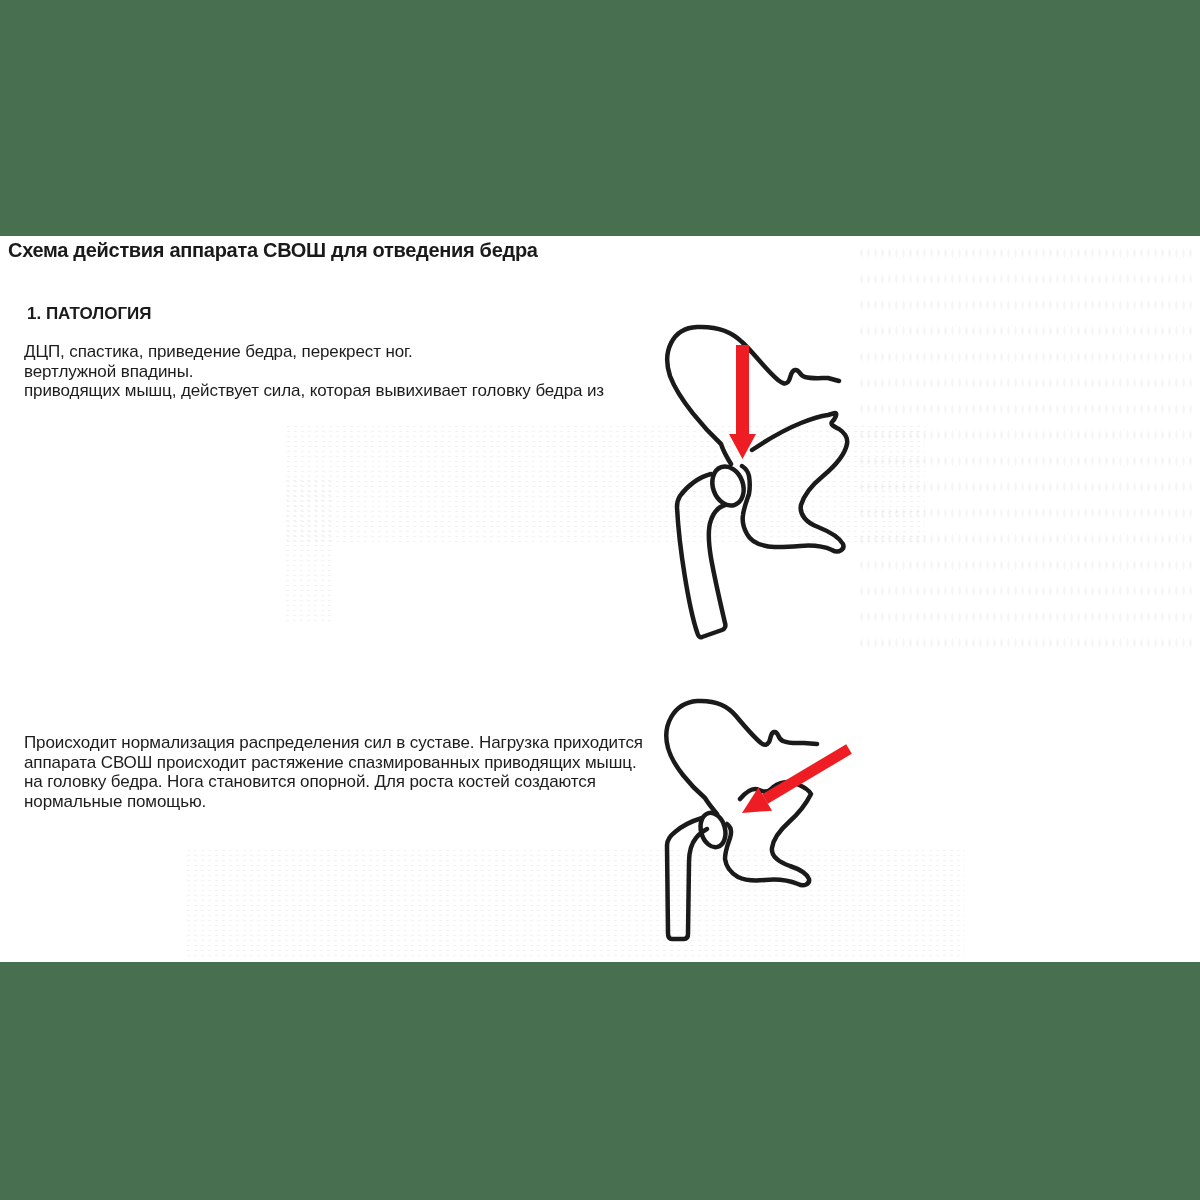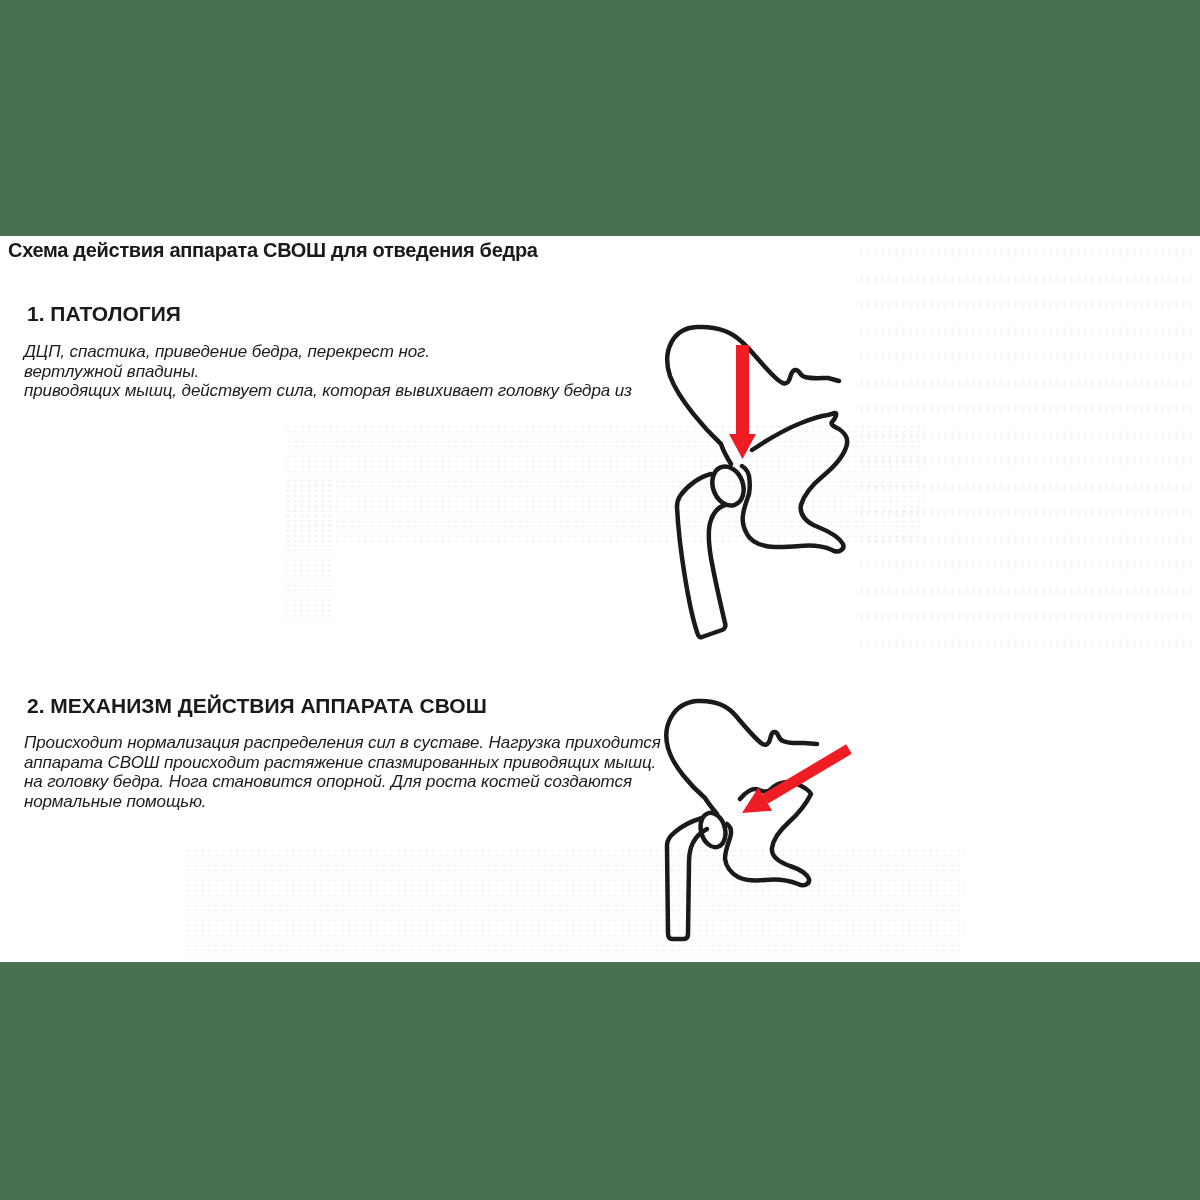--- a/index.html
+++ b/index.html
@@ -28,34 +28,34 @@
   .ghost-c{left:858px;top:240px;width:338px;height:420px;background-size:7px 26px;opacity:.35;}
   .ghost-d{left:284px;top:478px;width:48px;height:145px;}
 
   .doc-title{
     position:absolute;left:8px;top:238px;
     font-size:20px;line-height:24px;font-weight:bold;
     letter-spacing:-0.3px;color:#1a1a1a;white-space:nowrap;
   }
   .sec-heading{
     position:absolute;
-    font-size:21px;line-height:20px;font-weight:bold;
+    font-size:17px;line-height:20px;font-weight:bold;
     color:#1a1a1a;white-space:nowrap;
   }
   .sec1-heading{left:27px;top:304px;}
   .sec2-heading{left:27px;top:696px;}
 
   .body-par{
     position:absolute;left:24px;
     font-size:17px;line-height:19.5px;color:#1c1c1c;
     letter-spacing:-0.1px;
   }
   .sec1-body{top:342px;}
   .sec2-body{top:733px;}
-  .body-par .tl{display:block;white-space:nowrap;font-style:italic;}
+  .body-par .tl{display:block;white-space:nowrap;}
 
   .figure{position:absolute;}
   .fig1{left:655px;top:318px;width:200px;height:330px;}
   .fig2{left:655px;top:690px;width:200px;height:260px;}
   .figure svg{display:block;width:100%;height:100%;}
   .bone{fill:none;stroke-width:4.5;stroke-linecap:round;stroke-linejoin:round;}
 </style>
 </head>
 <body>
 
@@ -97,21 +97,20 @@
 
       <path class="bone" d="M 56,156 C 44,159 32,168 25,178 C 23,181 22,184 22,189
                C 24,230 34,290 42,314 C 43,318 45,320 47,319 L 67,312
                C 70,311 71,308 70,305 C 66,288 60,262 56,240
                C 53,222 53,210 56,202 C 59,193 64,189 70,187" stroke="#1a1a1a"></path>
 
       <polygon points="81,27 94,27 94,116 101,116 87.5,141 74,116 81,116" fill="#ee1c23"></polygon>
     </svg>
   </div>
 
-  <div class="sec-heading sec2-heading">2. МЕХАНИЗМ ДЕЙСТВИЯ АППАРАТА СВОШ</div>
 
   <div class="body-par sec2-body">
     <span class="tl">Происходит нормализация распределения сил в суставе. Нагрузка приходится</span>
     <span class="tl">аппарата СВОШ происходит растяжение спазмированных приводящих мышц.</span>
     <span class="tl">на головку бедра. Нога становится опорной. Для роста костей создаются</span>
     <span class="tl">нормальные помощью.</span>
   </div>
 
   <div class="figure fig2">
     <svg viewBox="0 0 200 260">

